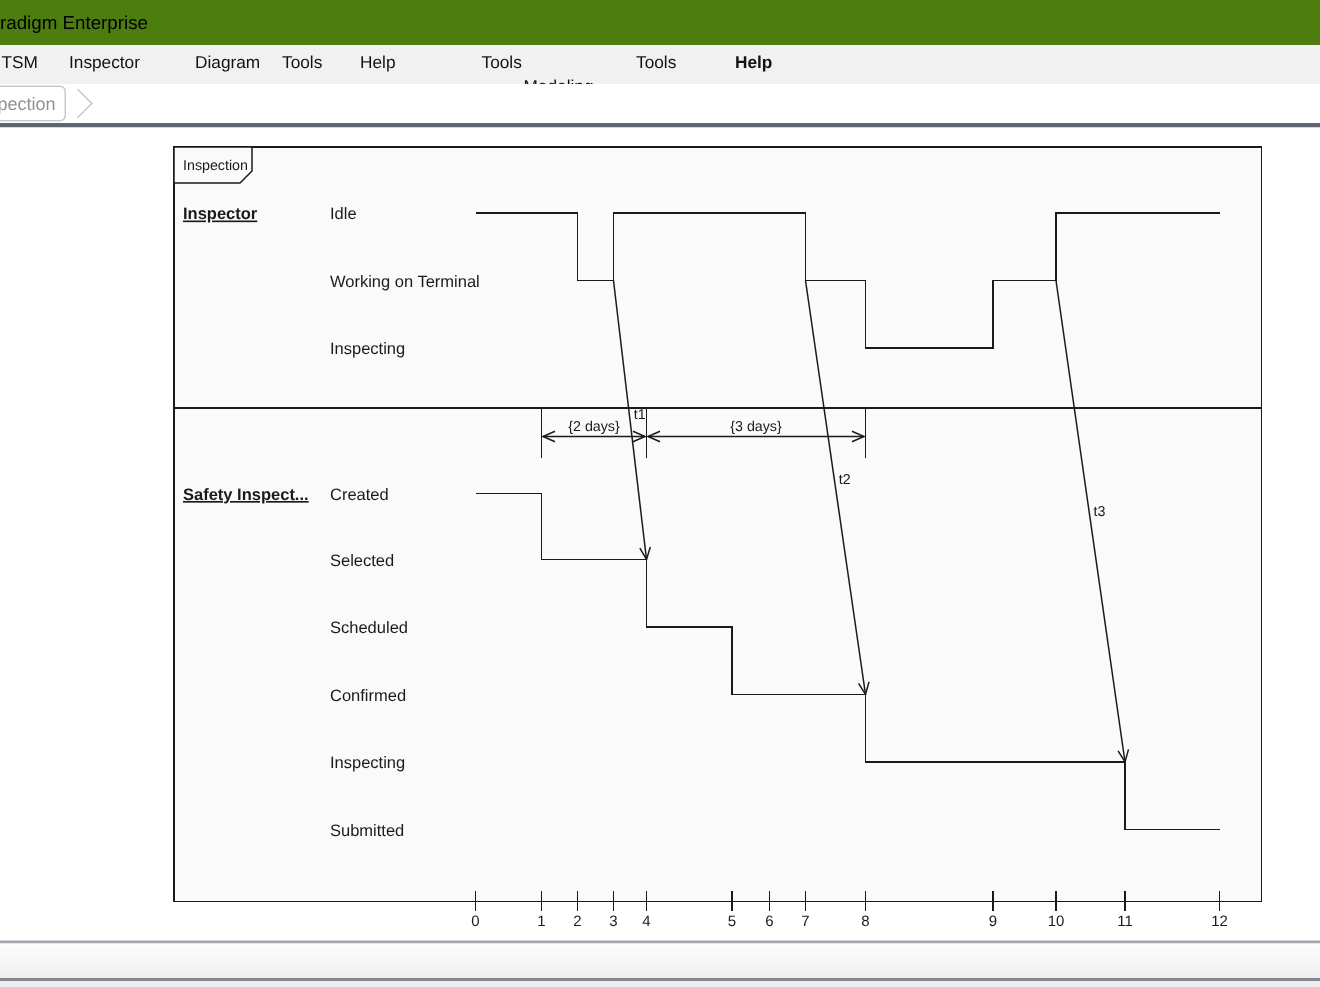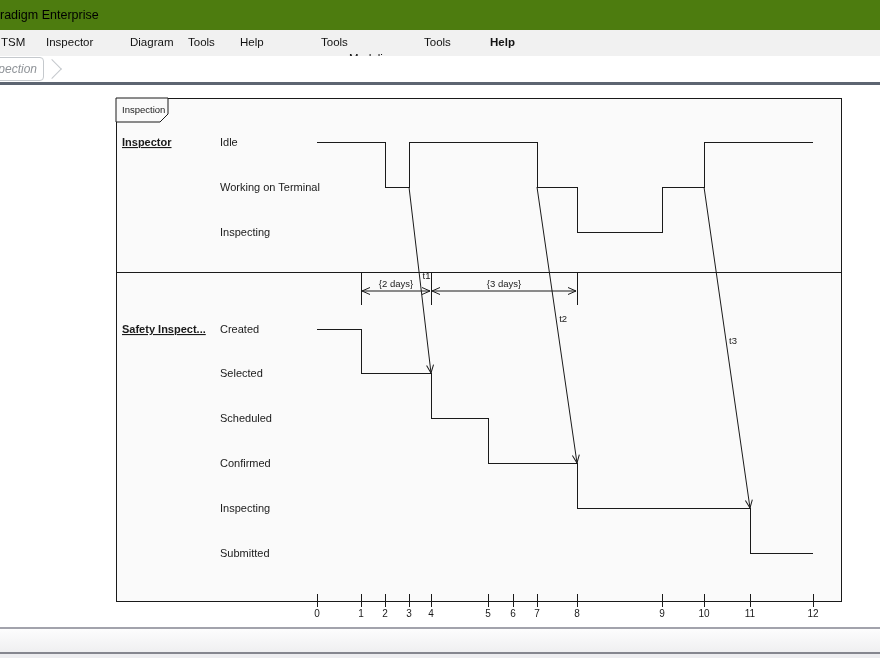--- a/index.html
+++ b/index.html
@@ -8,21 +8,21 @@
     width:880px; height:658px; position:relative; overflow:hidden;
     background:#ffffff; font-family:"Liberation Sans", sans-serif;
     -webkit-font-smoothing:antialiased;
   }
   .titlebar { position:absolute; top:0; left:0; right:0; height:30px; background:#4d7c0f; }
   .titlebar .title { position:absolute; left:0; top:8px; font-size:12.5px; color:#000; white-space:nowrap; }
 
   .menubar { position:absolute; top:30px; left:0; right:0; height:30px; background:#f1f1f1; border-bottom:1px solid #e6e6e6; }
   .menu-item { position:absolute; top:6px; font-size:11.5px; color:#121212; white-space:nowrap; cursor:default; }
 
-  .tabbar { position:absolute; top:56px; left:0; right:0; height:29px; background:#ffffff; border-bottom:3px solid #5d6571;font-style:italic; }
+  .tabbar { position:absolute; top:56px; left:0; right:0; height:29px; background:#ffffff; border-bottom:3px solid #5d6571; }
   .doc-tab { position:absolute; left:-16px; top:1px; width:60px; height:24px; background:#fff;
              border:1px solid #c5c9cd; border-radius:4px; }
   .doc-tab .label { position:absolute; right:6px; top:4px; font-size:12px; color:#8f9398; white-space:nowrap; }
   .tab-chevron { position:absolute; left:45px; top:6px; width:14px; height:14px;
                  border-top:1px solid #c5c9cd; border-right:1px solid #c5c9cd; transform:rotate(45deg); }
 
   .canvas { position:absolute; top:85px; left:0; width:880px; height:542px; background:#ffffff; }
   .canvas svg { display:block; }
   svg text { font-family:"Liberation Sans", sans-serif; fill:#1a1a1a; }
 

